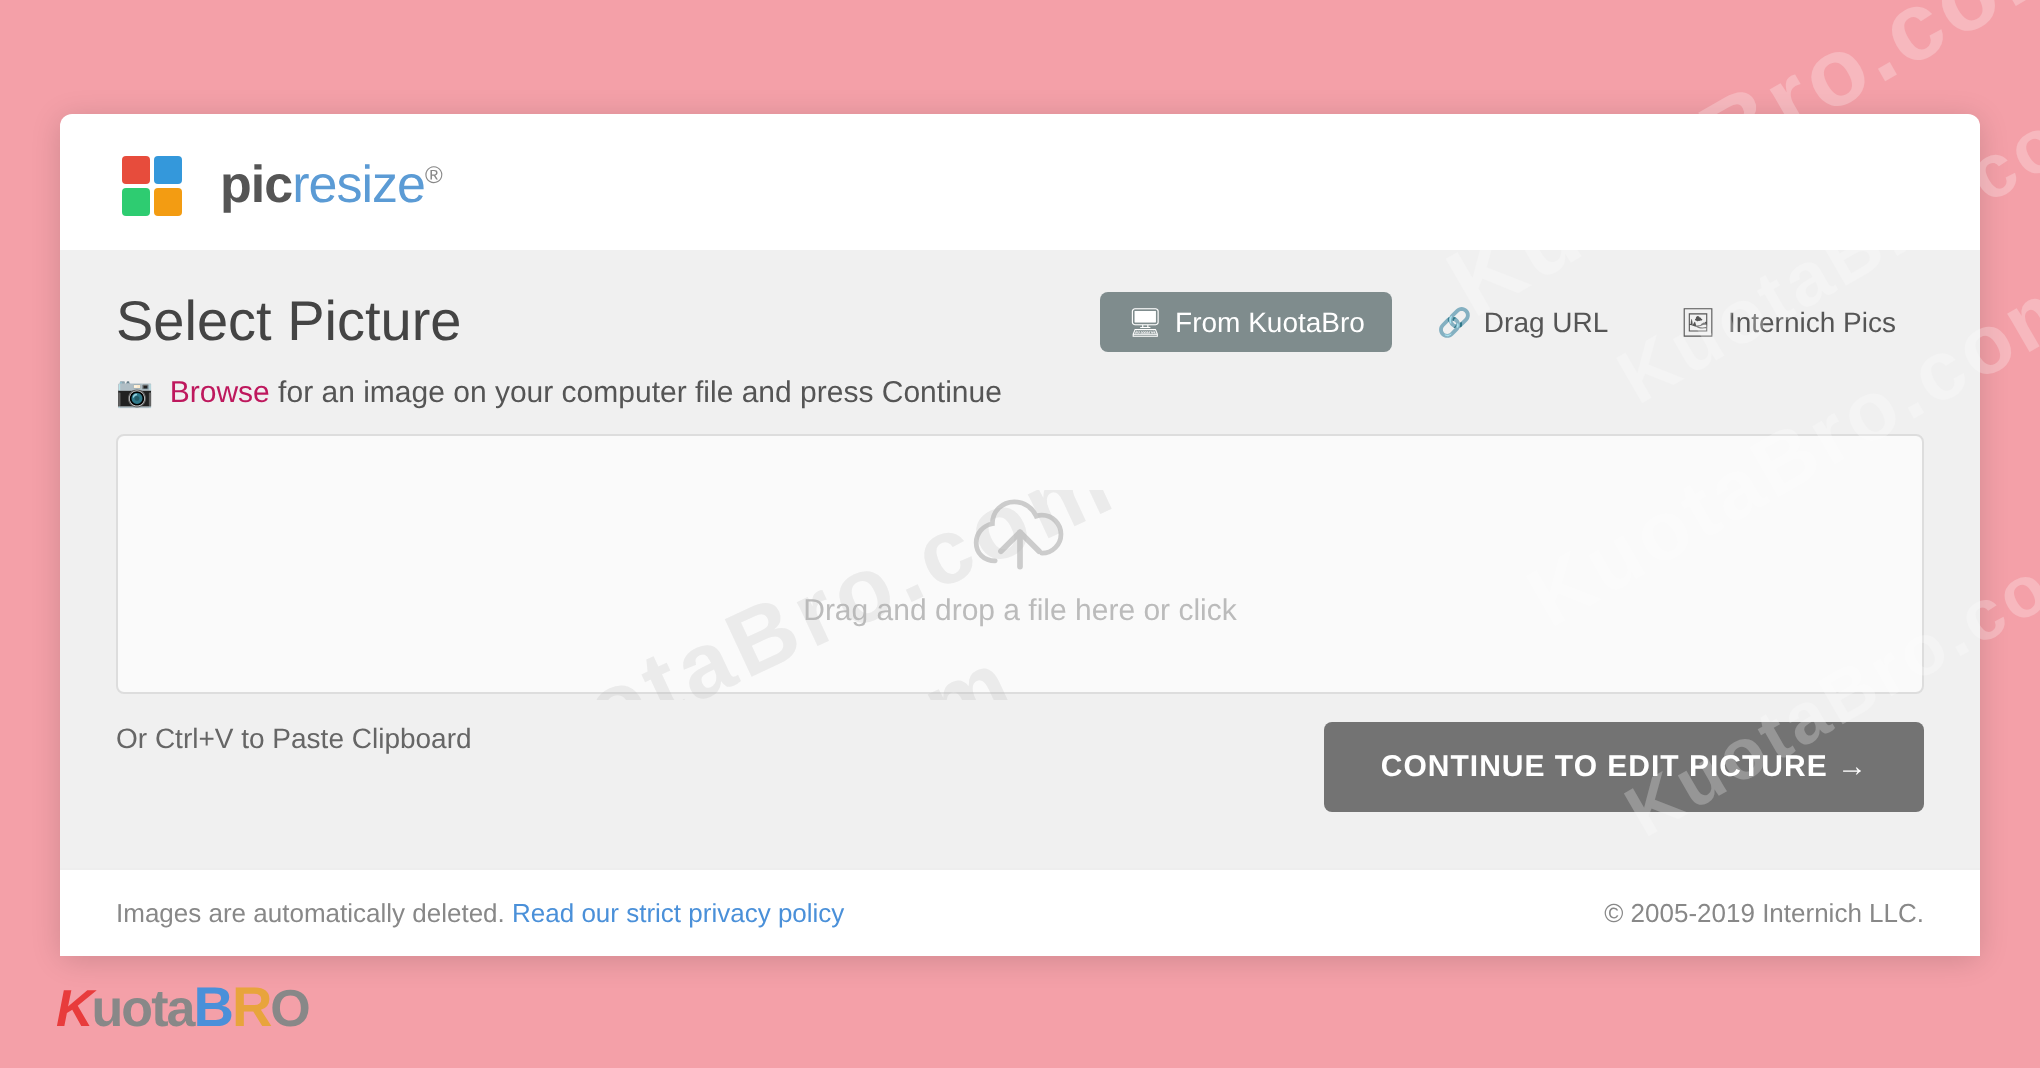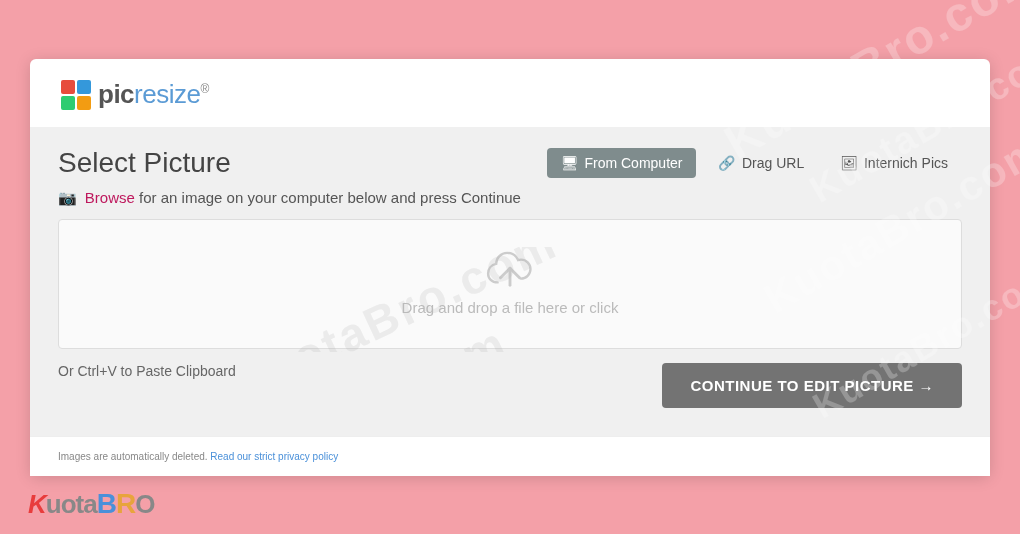--- a/index.html
+++ b/index.html
@@ -50,21 +50,21 @@
 
     
     .card-header {
       padding: 18px 28px 14px 28px;
       border-bottom: none;
     }
 
     .logo-area {
       display: flex;
       align-items: center;
-      gap: 4px;
+      gap: 16px;
     }
 
     .logo-icon {
       width: 36px;
       height: 36px;
       display: flex;
       flex-wrap: wrap;
       gap: 2px;
       padding: 3px;
     }
@@ -214,21 +214,21 @@
     .card-footer {
       padding: 14px 28px;
       display: flex;
       justify-content: space-between;
       align-items: center;
       border-top: 1px solid #eee;
       background: #fff;
     }
 
     .footer-left {
-      font-size: 10px;
+      font-size: 13px;
       color: #888;
     }
 
     .footer-left a {
       color: #4a90d9;
       text-decoration: none;
     }
 
     .footer-right {
       font-size: 13px;
@@ -313,36 +313,36 @@
         <div class="wm-diag wmd1">KuotaBro.com</div>
         <div class="wm-diag wmd2">KuotaBro.com</div>
 
       </div>
 
       <div class="select-header">
         <h1 class="select-title">Select Picture</h1>
         <div class="source-buttons">
           <button class="btn-source btn-computer">
             <span>🖥</span>
-            <span>From Computer</span>
+            <span>From KuotaBro</span>
           </button>
           <button class="btn-source btn-url">
             <span>🔗</span>
             <span>Drag URL</span>
           </button>
           <button class="btn-source btn-multiple">
             <span>🖼</span>
             <span>Internich Pics</span>
           </button>
         </div>
       </div>
 
       <p class="browse-text">
         <span class="browse-icon">📷</span>
-        <a href="#">Browse</a><span> for an image on your computer below and press Continue</span>
+        <a href="#">Browse</a><span> for an image on your computer file and press Continue</span>
       </p>
 
       <div class="drop-zone">
         <svg class="upload-icon" viewBox="0 0 50 42" fill="none" xmlns="http://www.w3.org/2000/svg">
           <path d="M35 28 L25 18 L15 28" stroke="#ccc" stroke-width="3" stroke-linecap="round" stroke-linejoin="round" fill="none"></path>
           <line x1="25" y1="18" x2="25" y2="36" stroke="#ccc" stroke-width="3" stroke-linecap="round"></line>
           <path d="M12 33 C6 33 2 29 2 23.5 C2 18.5 5.5 14.5 10.5 13.5 C10.5 7 15.5 2 22 2 C27 2 31.5 5 33.5 9.5 C34.5 9.2 35.5 9 36.5 9 C42 9 46.5 13.5 46.5 19 C46.5 24.5 42 29 36.5 29" stroke="#ccc" stroke-width="2.5" fill="none" stroke-linecap="round"></path>
         </svg>
         <span class="drop-text">Drag and drop a file here or click</span>
       </div>
@@ -352,20 +352,21 @@
         <button class="btn-continue">CONTINUE TO EDIT PICTURE →</button>
       </div>
     </div>
   </div>
 
   <div class="card-footer">
     <div class="footer-left">
       <span>Images are automatically deleted.</span>
       <a href="#">Read our strict privacy policy</a>
     </div>
+    <div class="footer-right">© 2005-2019 Internich LLC.</div>
   </div>
 
 </div>
 
 <div class="kuotabro-logo">
   <span class="kb-k">K</span>
   <span class="kb-u">u</span>
   <span class="kb-o">o</span>
   <span class="kb-t">t</span>
   <span class="kb-a">a</span>

